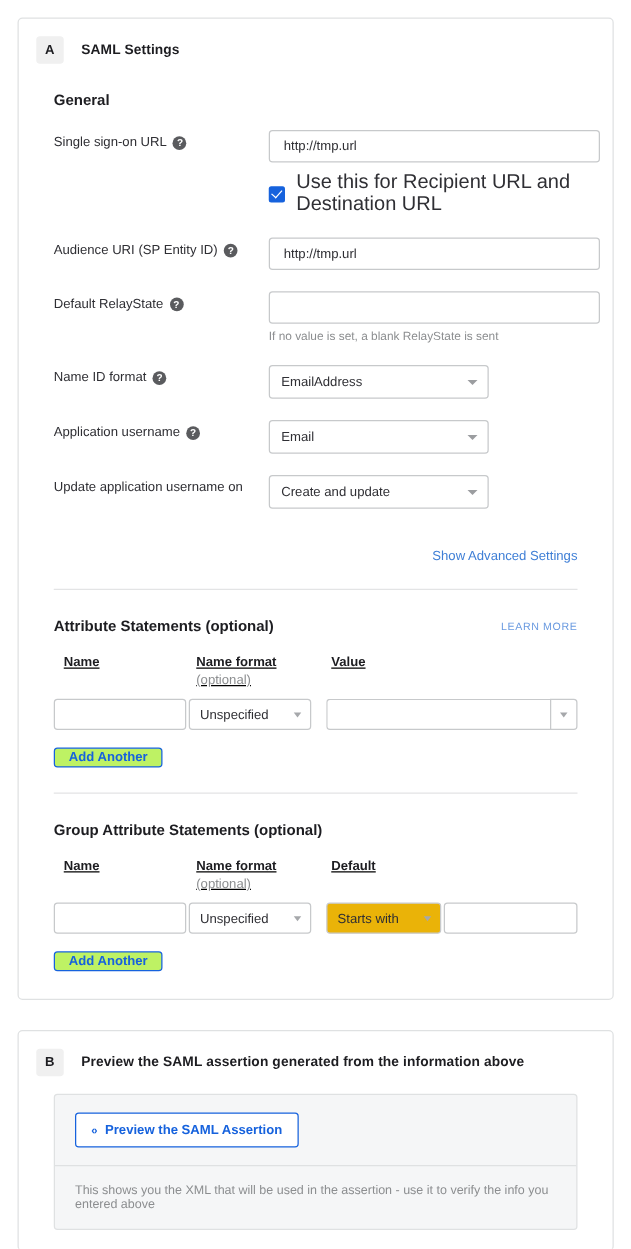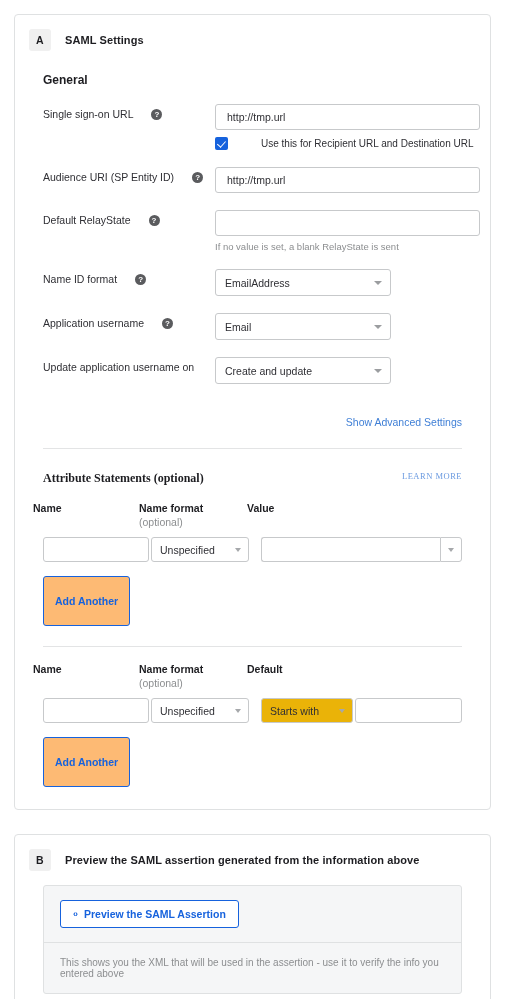--- a/index.html
+++ b/index.html
@@ -30,21 +30,21 @@
   }
   .sec-title { font-size: 11px; font-weight: bold; color: #1d1d21; letter-spacing: .1px; }
 
   .grp-title { font-size: 12px; font-weight: bold; color: #1d1d21; margin: 22px 0 0 14px; }
 
   
   .frow { display: flex; align-items: flex-start; margin-top: 17px; }
   .flabel {
     width: 186px; flex: 0 0 186px; padding-left: 14px; padding-top: 4px;
     font-size: 10.5px; color: #2f2f34; line-height: 13px;
-    display: flex; align-items: center; gap: 18px;
+    display: flex; align-items: center; gap: 5px;
   }
   .fctl { flex: 1 1 auto; padding-right: 0; }
 
   .help {
     display: inline-block; width: 11px; height: 11px; border-radius: 50%;
     background: #5a5b5e; color: #ffffff; position: relative;
     font-size: 8px; line-height: 11px; text-align: center; font-weight: bold;
     flex: 0 0 11px;
   }
 
@@ -63,21 +63,21 @@
   .cbrow { display: flex; align-items: center; gap: 9px; margin-top: 7px; }
   .cbox {
     width: 13px; height: 13px; border-radius: 2px; background: #1662dd;
     position: relative; flex: 0 0 13px;
   }
   .cbox::after {
     content: ""; position: absolute; left: 4px; top: 1.5px;
     width: 3.5px; height: 7px; border: solid #fff;
     border-width: 0 1.8px 1.8px 0; transform: rotate(42deg);
   }
-  .cblabel { font-size: 10px; color: #2f2f34; margin-left: 24px; }
+  .cblabel { font-size: 16px; color: #2f2f34; }
 
   
   .sel {
     position: relative; height: 27px; border: 1px solid #c7c9cb; border-radius: 3px;
     background: #fff; font-size: 10.5px; color: #2f2f34;
     display: flex; align-items: center; padding: 0 9px; width: 176px;
   }
   .sel .caret {
     position: absolute; right: 8px; top: 50%; margin-top: -2px;
     width: 0; height: 0; border-left: 4px solid transparent;
@@ -85,25 +85,25 @@
   }
 
   .link {
     color: #3f7fd6; font-size: 10.5px; text-decoration: none;
   }
   .link-row { text-align: right; padding-right: 14px; margin-top: 28px; }
 
   .divider { height: 1px; background: #e3e4e5; margin: 18px 14px 0 14px; }
 
   
-  .sub-head { display: flex; align-items: flex-start; margin: 22px 14px 0 14px; font-family: Liberation Serif, serif; }
+  .sub-head { display: flex; align-items: center; margin: 22px 14px 0 14px; }
   .sub-title { font-size: 12px; font-weight: bold; color: #1d1d21; flex: 1 1 auto; }
   .learn { color: #6a9ae0; font-size: 8.5px; letter-spacing: .5px; text-decoration: none; }
 
-  .cols { display: flex; margin: 16px 14px 0 4px; }
+  .cols { display: flex; margin: 16px 14px 0 22px; text-decoration: underline; }
   .col-h { font-size: 10.5px; font-weight: bold; color: #1d1d21; }
   .col-h .opt { display: block; font-weight: normal; color: #8c8e90; margin-top: 2px; }
   .c-name { width: 106px; flex: 0 0 106px; }
   .c-fmt  { width: 108px; flex: 0 0 108px; }
   .c-val  { flex: 1 1 auto; }
 
   .inputs-row { display: flex; align-items: flex-start; margin: 9px 14px 0 14px; }
   .t-name {
     width: 106px; flex: 0 0 106px; height: 25px;
     border: 1px solid #c7c9cb; border-radius: 3px; background: #fff;
@@ -140,23 +140,23 @@
     position: relative; display: flex; align-items: center; padding: 0 8px;
     font-size: 10.5px; color: #2f2f34;
   }
   .t-filter-val {
     flex: 1 1 auto; height: 25px; margin-left: 2px;
     border: 1px solid #c7c9cb; border-radius: 3px; background: #fff;
   }
 
   .btn-outline {
     display: inline-block; margin: 14px 0 0 14px;
-    border: 1px solid #1662dd; border-radius: 3px; background: #fdba74;
+    border: 1px solid #1662dd; border-radius: 3px; background: #bef264;
     color: #1662dd; font-size: 10.5px; font-weight: bold;
-    padding: 18px 11px; cursor: pointer;
+    padding: 1px 11px; cursor: pointer;
     font-family: "Liberation Sans", sans-serif;
   }
 
   
   .preview-box {
     margin: 14px 14px 0 14px;
     border: 1px solid #dfe1e2; border-radius: 3px; background: #f5f6f7;
   }
   .preview-top { padding: 14px 16px; border-bottom: 1px solid #dfe1e2; }
   .btn-preview {
@@ -295,20 +295,23 @@
           <span class="caret"></span>
         </div>
       </div>
     </div>
 
     <button class="btn-outline">Add Another</button>
 
     <div class="divider" style="margin-top:20px"></div>
 
     
+    <div class="sub-head">
+      <div class="sub-title">Group Attribute Statements (optional)</div>
+    </div>
 
     <div class="cols">
       <div class="col-h c-name">Name</div>
       <div class="col-h c-fmt">
         <span>Name format</span>
         <span class="opt">(optional)</span>
       </div>
       <div class="col-h c-val">Default</div>
     </div>
 

